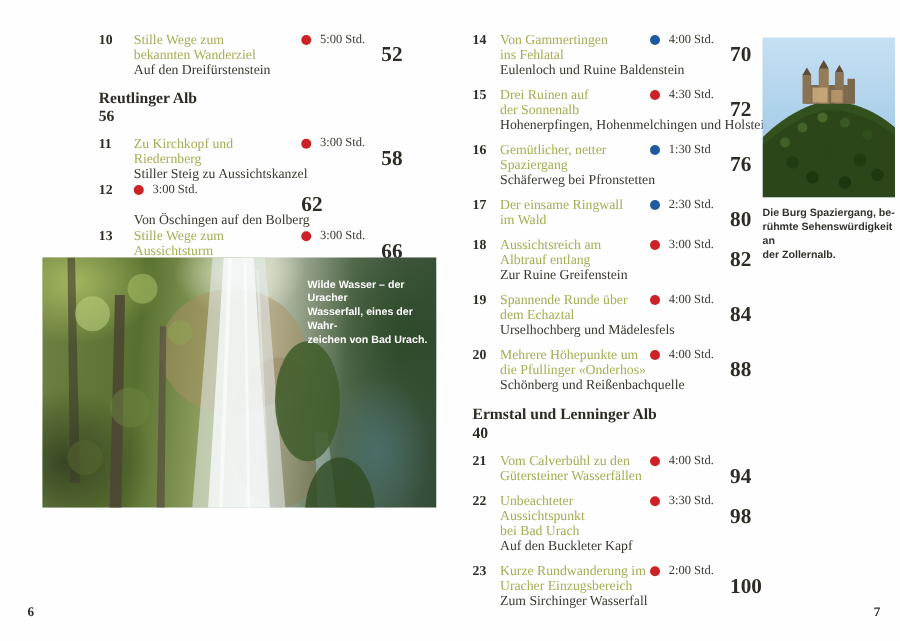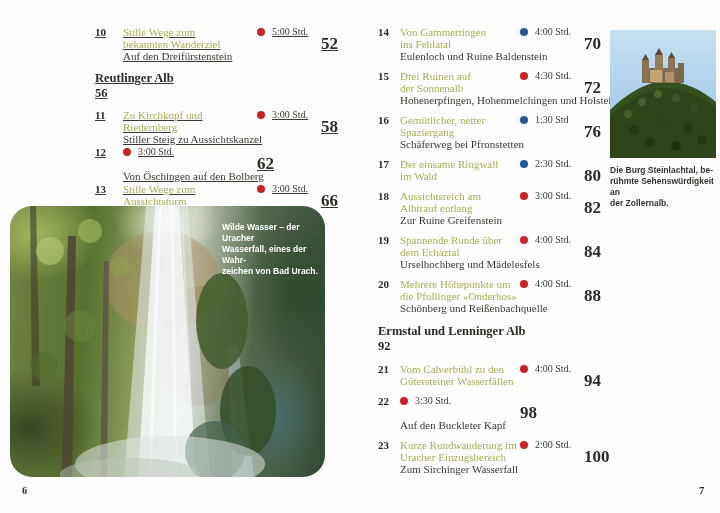--- a/index.html
+++ b/index.html
@@ -10,49 +10,48 @@
     --text-dark:#3a382f;
     --heading-dark:#2d2b24;
   }
   *{margin:0;padding:0;box-sizing:border-box;}
   body{width:720px;height:513px;background:#fefefe;overflow:hidden;
        font-family:"Liberation Serif","DejaVu Serif",serif;color:var(--text-dark);}
   .spread{position:relative;width:720px;height:513px;background:#fefefe;}
 
   
   .toc-col{position:absolute;top:26px;}
-  .col-left{left:95px;width:260px;text-decoration:underline;}
+  .col-left{left:79px;width:260px;}
   .col-right{left:378px;width:236px;}
 
   .toc-entry{display:grid;grid-template-columns:28px 134px 64px 34px;margin-bottom:1px;}
   .col-right .toc-entry{grid-template-columns:22px 120px 64px 30px;margin-bottom:8px;}
   .entry-number{font-weight:bold;font-size:11px;line-height:12px;color:var(--heading-dark);}
   .entry-title{color:var(--title-green);white-space:pre-line;font-size:11px;line-height:12px;}
   .entry-meta{display:flex;align-items:center;gap:7px;margin-top:0;height:12px;}
   .dot{width:8px;height:8px;border-radius:50%;flex:0 0 auto;}
   .dot-red{background:var(--red-dot);}
   .dot-blue{background:var(--blue-dot);}
   .entry-duration{font-size:10px;line-height:12px;color:var(--text-dark);}
   .entry-page{font-weight:bold;font-size:17px;line-height:12px;text-align:left;margin-top:12px;color:var(--heading-dark);}
   .entry-subtitle{grid-column:2/5;font-size:11px;line-height:12px;white-space:nowrap;overflow:visible;color:var(--text-dark);}
 
   .toc-section{display:flex;justify-content:space-between;font-weight:bold;font-size:12.5px;
                color:var(--heading-dark);margin:9px 0 8px;flex-direction:column;}
   .col-right .toc-section{margin:10px 0 9px;justify-content:flex-end;}
 
   
-  .waterfall{position:absolute;left:10px;top:206px;width:315px;height:271px;overflow:hidden;
+  .waterfall{position:absolute;left:34px;top:206px;width:315px;height:200px;overflow:hidden;
     background:
       radial-gradient(ellipse 60px 90px at 85% 78%, rgba(74,112,112,.85), transparent 70%),
       radial-gradient(ellipse 80px 120px at 92% 32%, rgba(42,72,38,.9), transparent 70%),
       radial-gradient(ellipse 75px 50px at 50% 6%, rgba(233,238,220,.85), transparent 70%),
       radial-gradient(ellipse 95px 70px at 8% 10%, rgba(168,188,99,.9), transparent 70%),
       radial-gradient(ellipse 100px 85px at 6% 82%, rgba(52,66,33,.92), transparent 70%),
       linear-gradient(95deg,#6f8142 0%,#58702f 25%,#97a667 45%,#c4cab6 55%,#52684a 75%,#324b38 100%);
-    border-radius: 22px;
   }
   .waterfall svg{position:absolute;left:0;top:0;}
   .photo-caption{position:absolute;left:212px;top:16px;width:102px;
     font-family:"Liberation Sans","DejaVu Sans",sans-serif;font-weight:bold;
     font-size:8.5px;line-height:11px;color:#ffffff;white-space:pre-line;}
 
   
   .castle-fig{position:absolute;left:610px;top:30px;width:106px;}
   .castle-img{position:relative;width:106px;height:128px;overflow:hidden;
     background:linear-gradient(#c6e0f2 0%,#a7cde9 60%,#bdd8ec 100%);}
@@ -192,34 +191,36 @@
 die Pfullinger «Onderhos»</div>
     <div class="entry-meta">
       <span class="dot dot-red"></span>
       <span class="entry-duration">4:00 Std.</span>
     </div>
     <div class="entry-page">88</div>
     <div class="entry-subtitle">Schönberg und Reißenbachquelle</div>
   </div>
       <div class="toc-section">
     <div class="section-title">Ermstal und Lenninger Alb</div>
-    <div class="section-page">92</div>
+    <div class="section-page">40</div>
   </div>
       <div class="toc-entry">
     <div class="entry-number">21</div>
     <div class="entry-title">Vom Calverbühl zu den
 Gütersteiner Wasserfällen</div>
     <div class="entry-meta">
       <span class="dot dot-red"></span>
       <span class="entry-duration">4:00 Std.</span>
     </div>
     <div class="entry-page">94</div>
   </div>
       <div class="toc-entry">
     <div class="entry-number">22</div>
+    <div class="entry-title">Unbeachteter Aussichtspunkt
+bei Bad Urach</div>
     <div class="entry-meta">
       <span class="dot dot-red"></span>
       <span class="entry-duration">3:30 Std.</span>
     </div>
     <div class="entry-page">98</div>
     <div class="entry-subtitle">Auf den Buckleter Kapf</div>
   </div>
       <div class="toc-entry">
     <div class="entry-number">23</div>
     <div class="entry-title">Kurze Rundwanderung im
@@ -293,21 +294,21 @@
         <rect x="45" y="25" width="8" height="28" fill="#957c58"></rect>
         <rect x="58" y="28" width="7" height="25" fill="#8a7354"></rect>
         <rect x="68" y="33" width="6" height="20" fill="#7d6a4e"></rect>
         <polygon points="32,30 35.5,24 39,30" fill="#5d4a35"></polygon>
         <polygon points="45,25 49,18 53,25" fill="#5d4a35"></polygon>
         <polygon points="58,28 61.5,22 65,28" fill="#5d4a35"></polygon>
         <rect x="40" y="40" width="12" height="12" fill="#c8ab7a" opacity="0.9"></rect>
         <rect x="55" y="42" width="9" height="10" fill="#b79a6c" opacity="0.85"></rect>
       </svg>
     </div>
-    <div class="castle-caption">Die Burg Steinlachtal, be-
+    <div class="castle-caption">Die Burg Spaziergang, be-
 rühmte Sehenswürdigkeit an
 der Zollernalb.</div>
   </div>
 
   <div class="footer-num footer-num-left">6</div>
   <div class="footer-label">Inhalt</div>
   <div class="footer-num footer-num-right">7</div>
 </div>
 
 </body></html>

